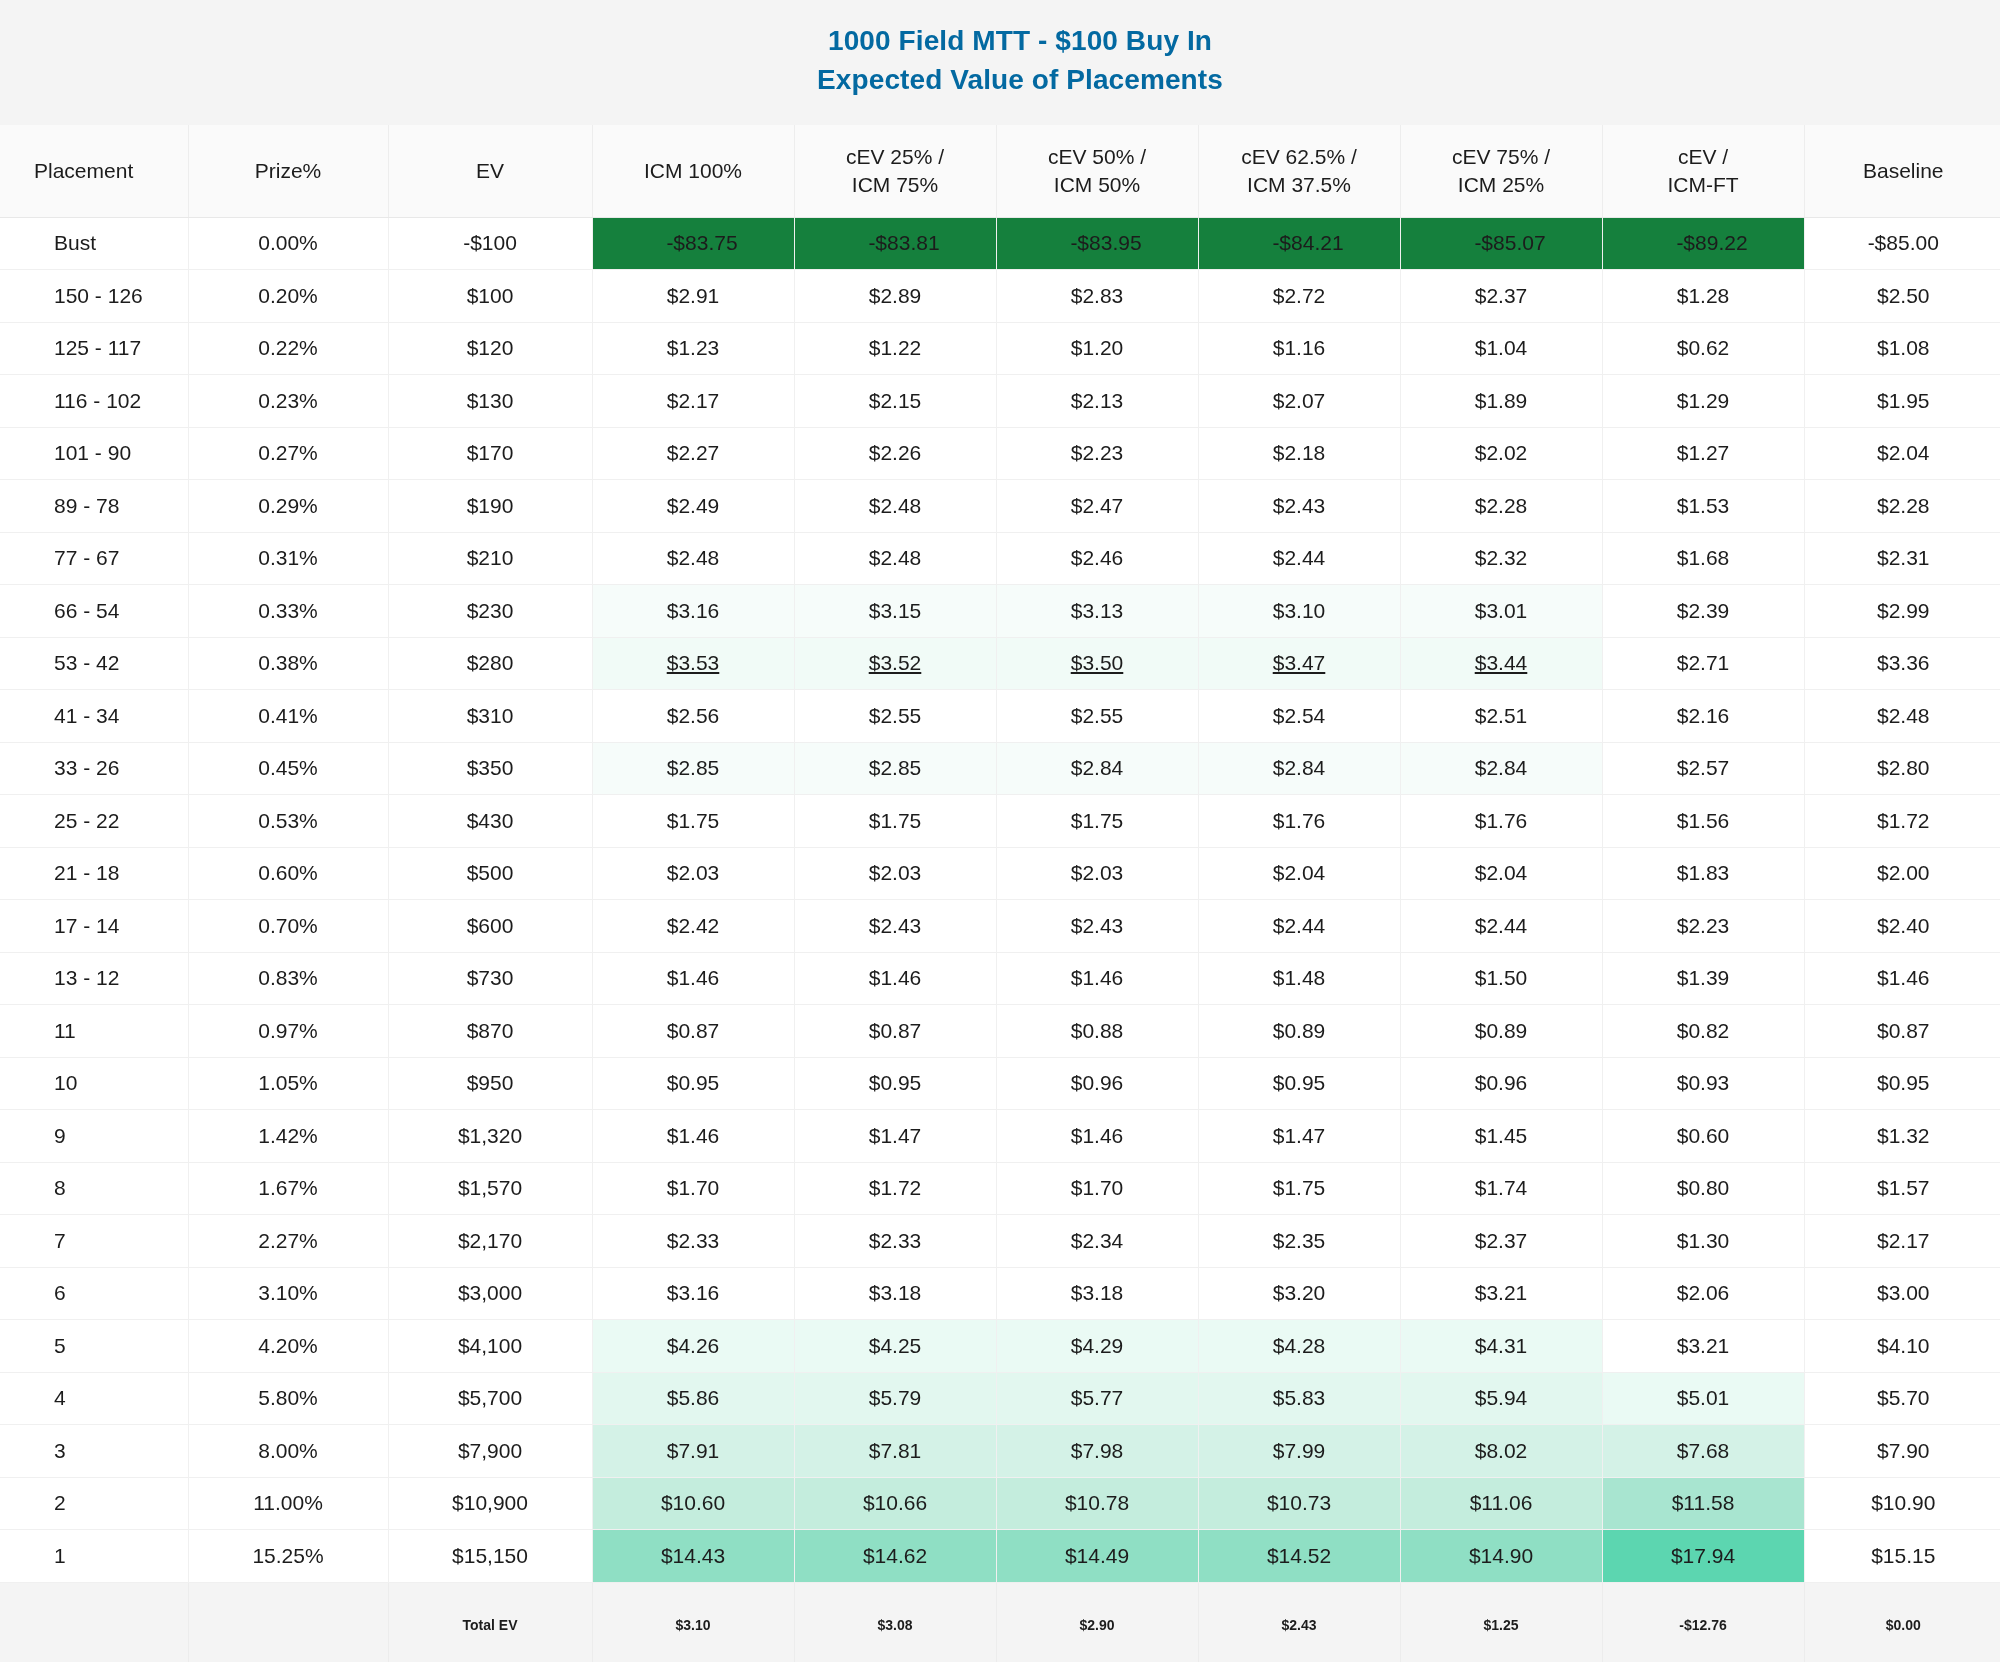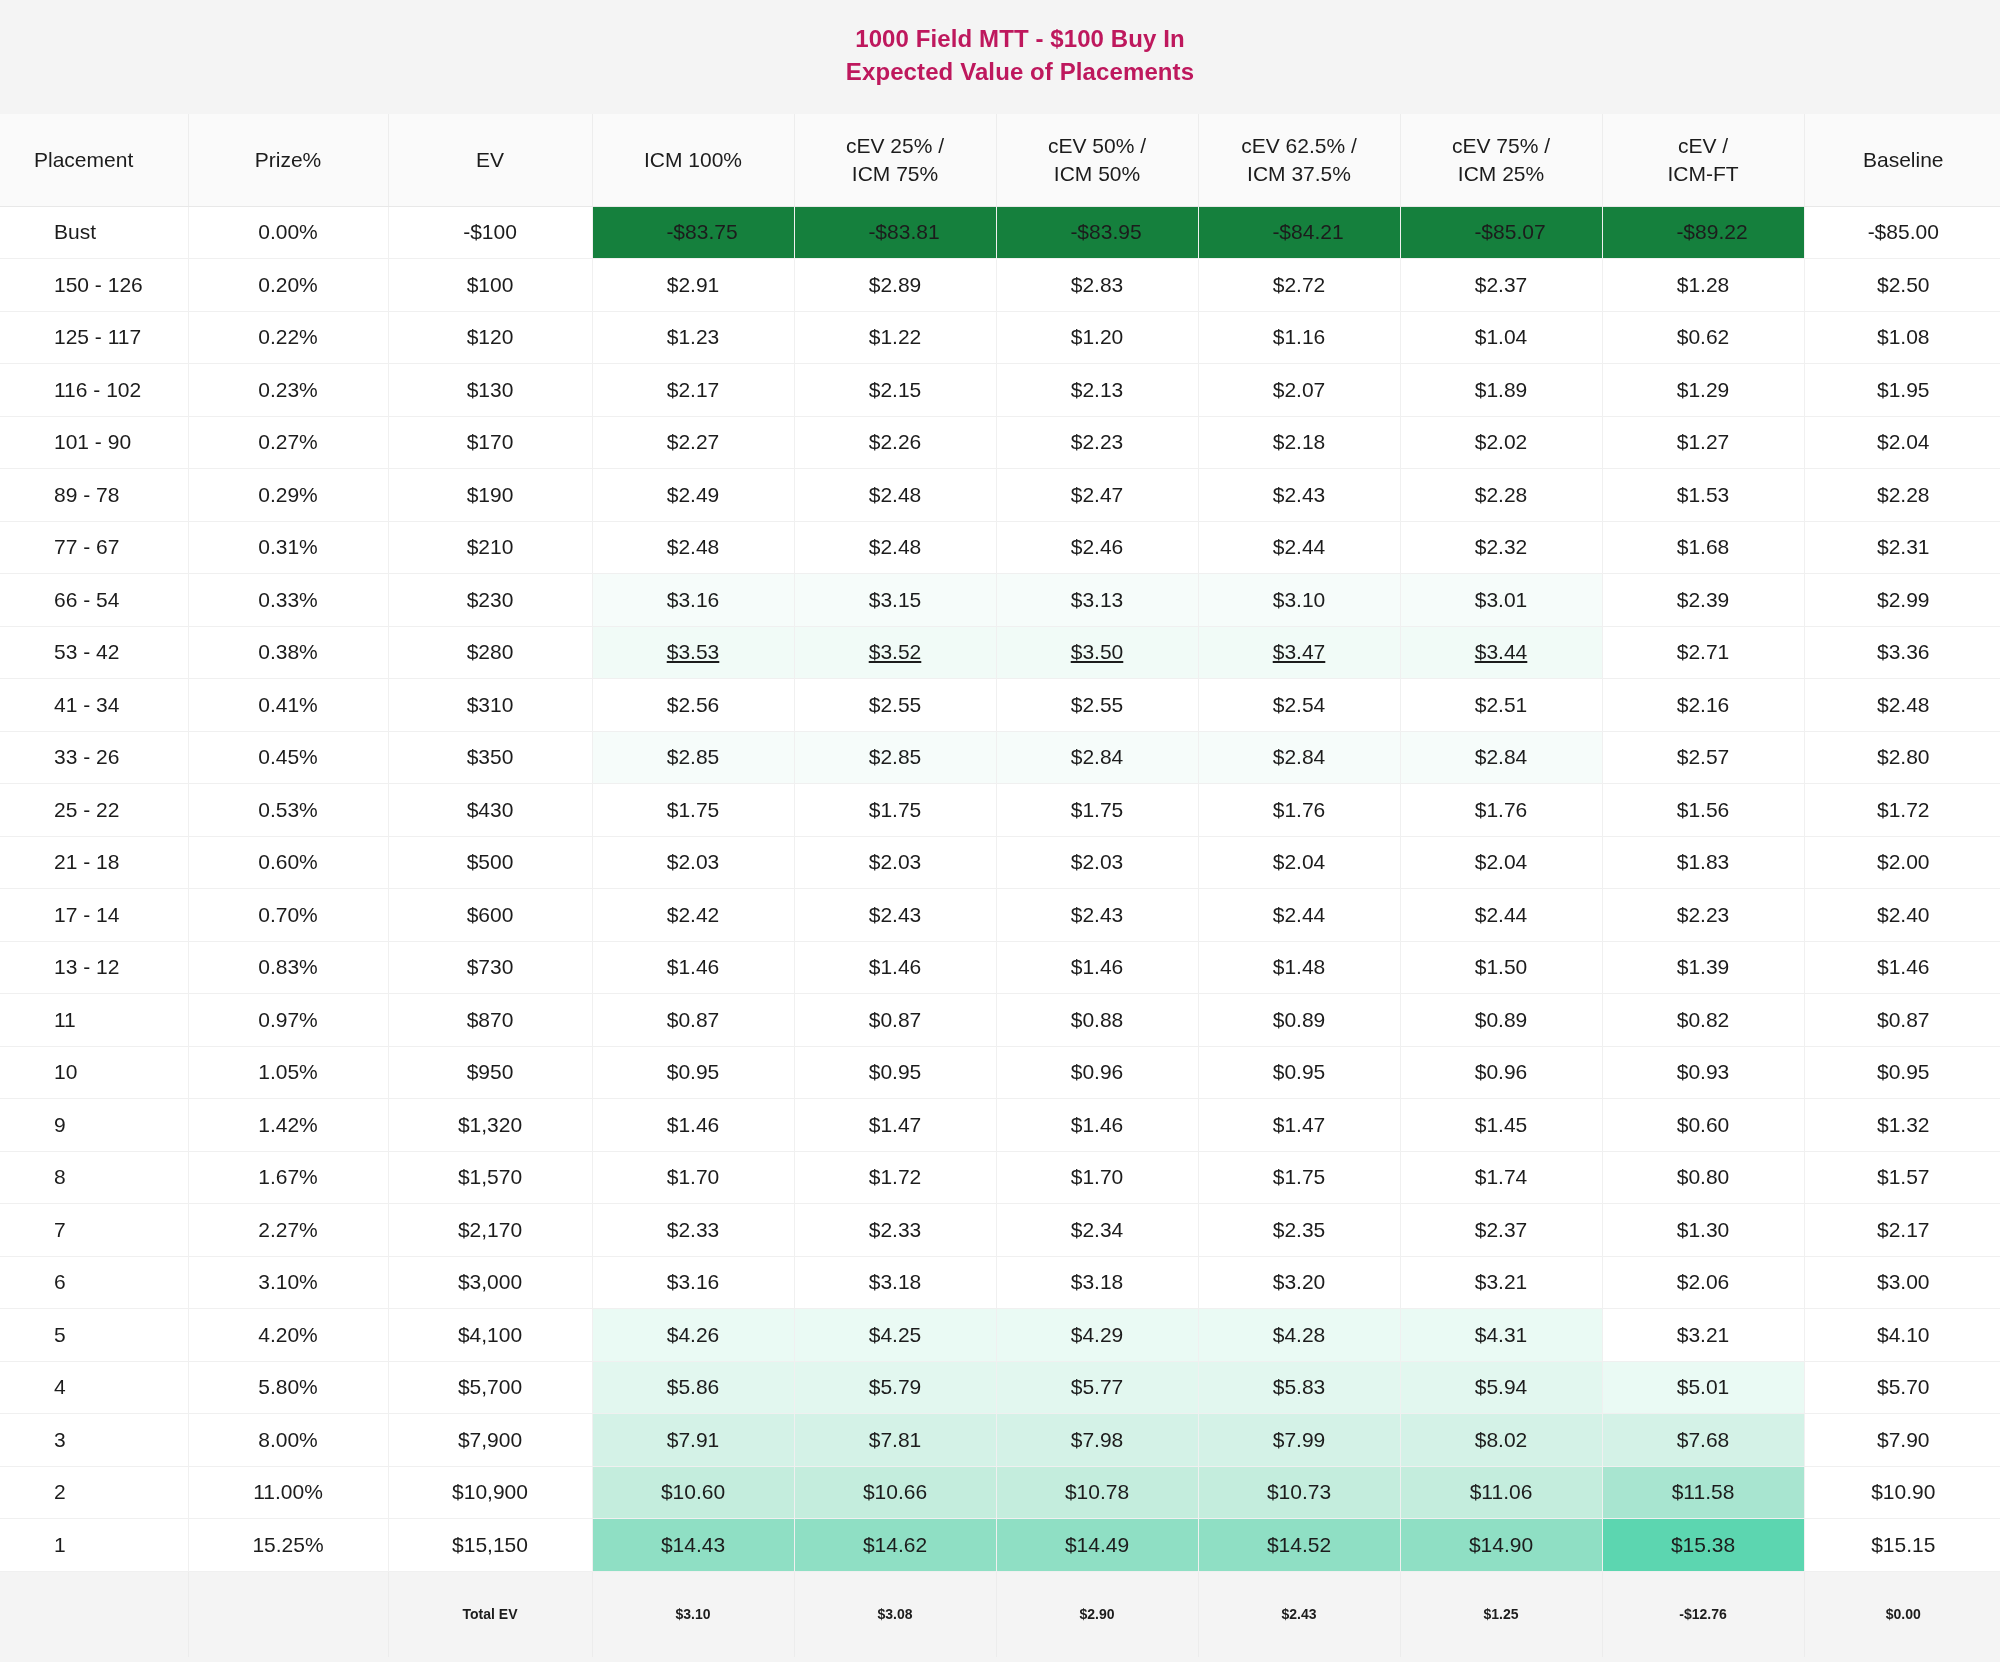--- a/index.html
+++ b/index.html
@@ -14,23 +14,23 @@
     min-height: 1662px;
     background: #f4f4f4;
     position: relative;
   }
   .title-block {
     text-align: center;
     padding: 22px 0 26px 0;
     background: #f4f4f4;
   }
   .title-line {
-    font-size: 24px;
+    font-size: 28px;
     font-weight: bold;
-    color: #be185d;
+    color: #0369a1;
     line-height: 1.38;
     letter-spacing: 0.1px;
     padding-left: 40px;
   }
   table.ev {
     width: 2000px;
     border-collapse: collapse;
     table-layout: fixed;
     background: #ffffff;
     font-size: 21px;
@@ -450,21 +450,21 @@
         </tr>
         <tr>
           <td class="left">1</td>
           <td>15.25%</td>
           <td>$15,150</td>
           <td class="g8">$14.43</td>
           <td class="g8">$14.62</td>
           <td class="g8">$14.49</td>
           <td class="g8">$14.52</td>
           <td class="g8">$14.90</td>
-          <td class="g9">$15.38</td>
+          <td class="g9">$17.94</td>
           <td>$15.15</td>
         </tr>
       </tbody>
     <tfoot>
       <tr id="total-row">
           <td class="blank"></td>
           <td class="blank"></td>
           <td>Total EV</td>
           <td>$3.10</td>
           <td>$3.08</td>

